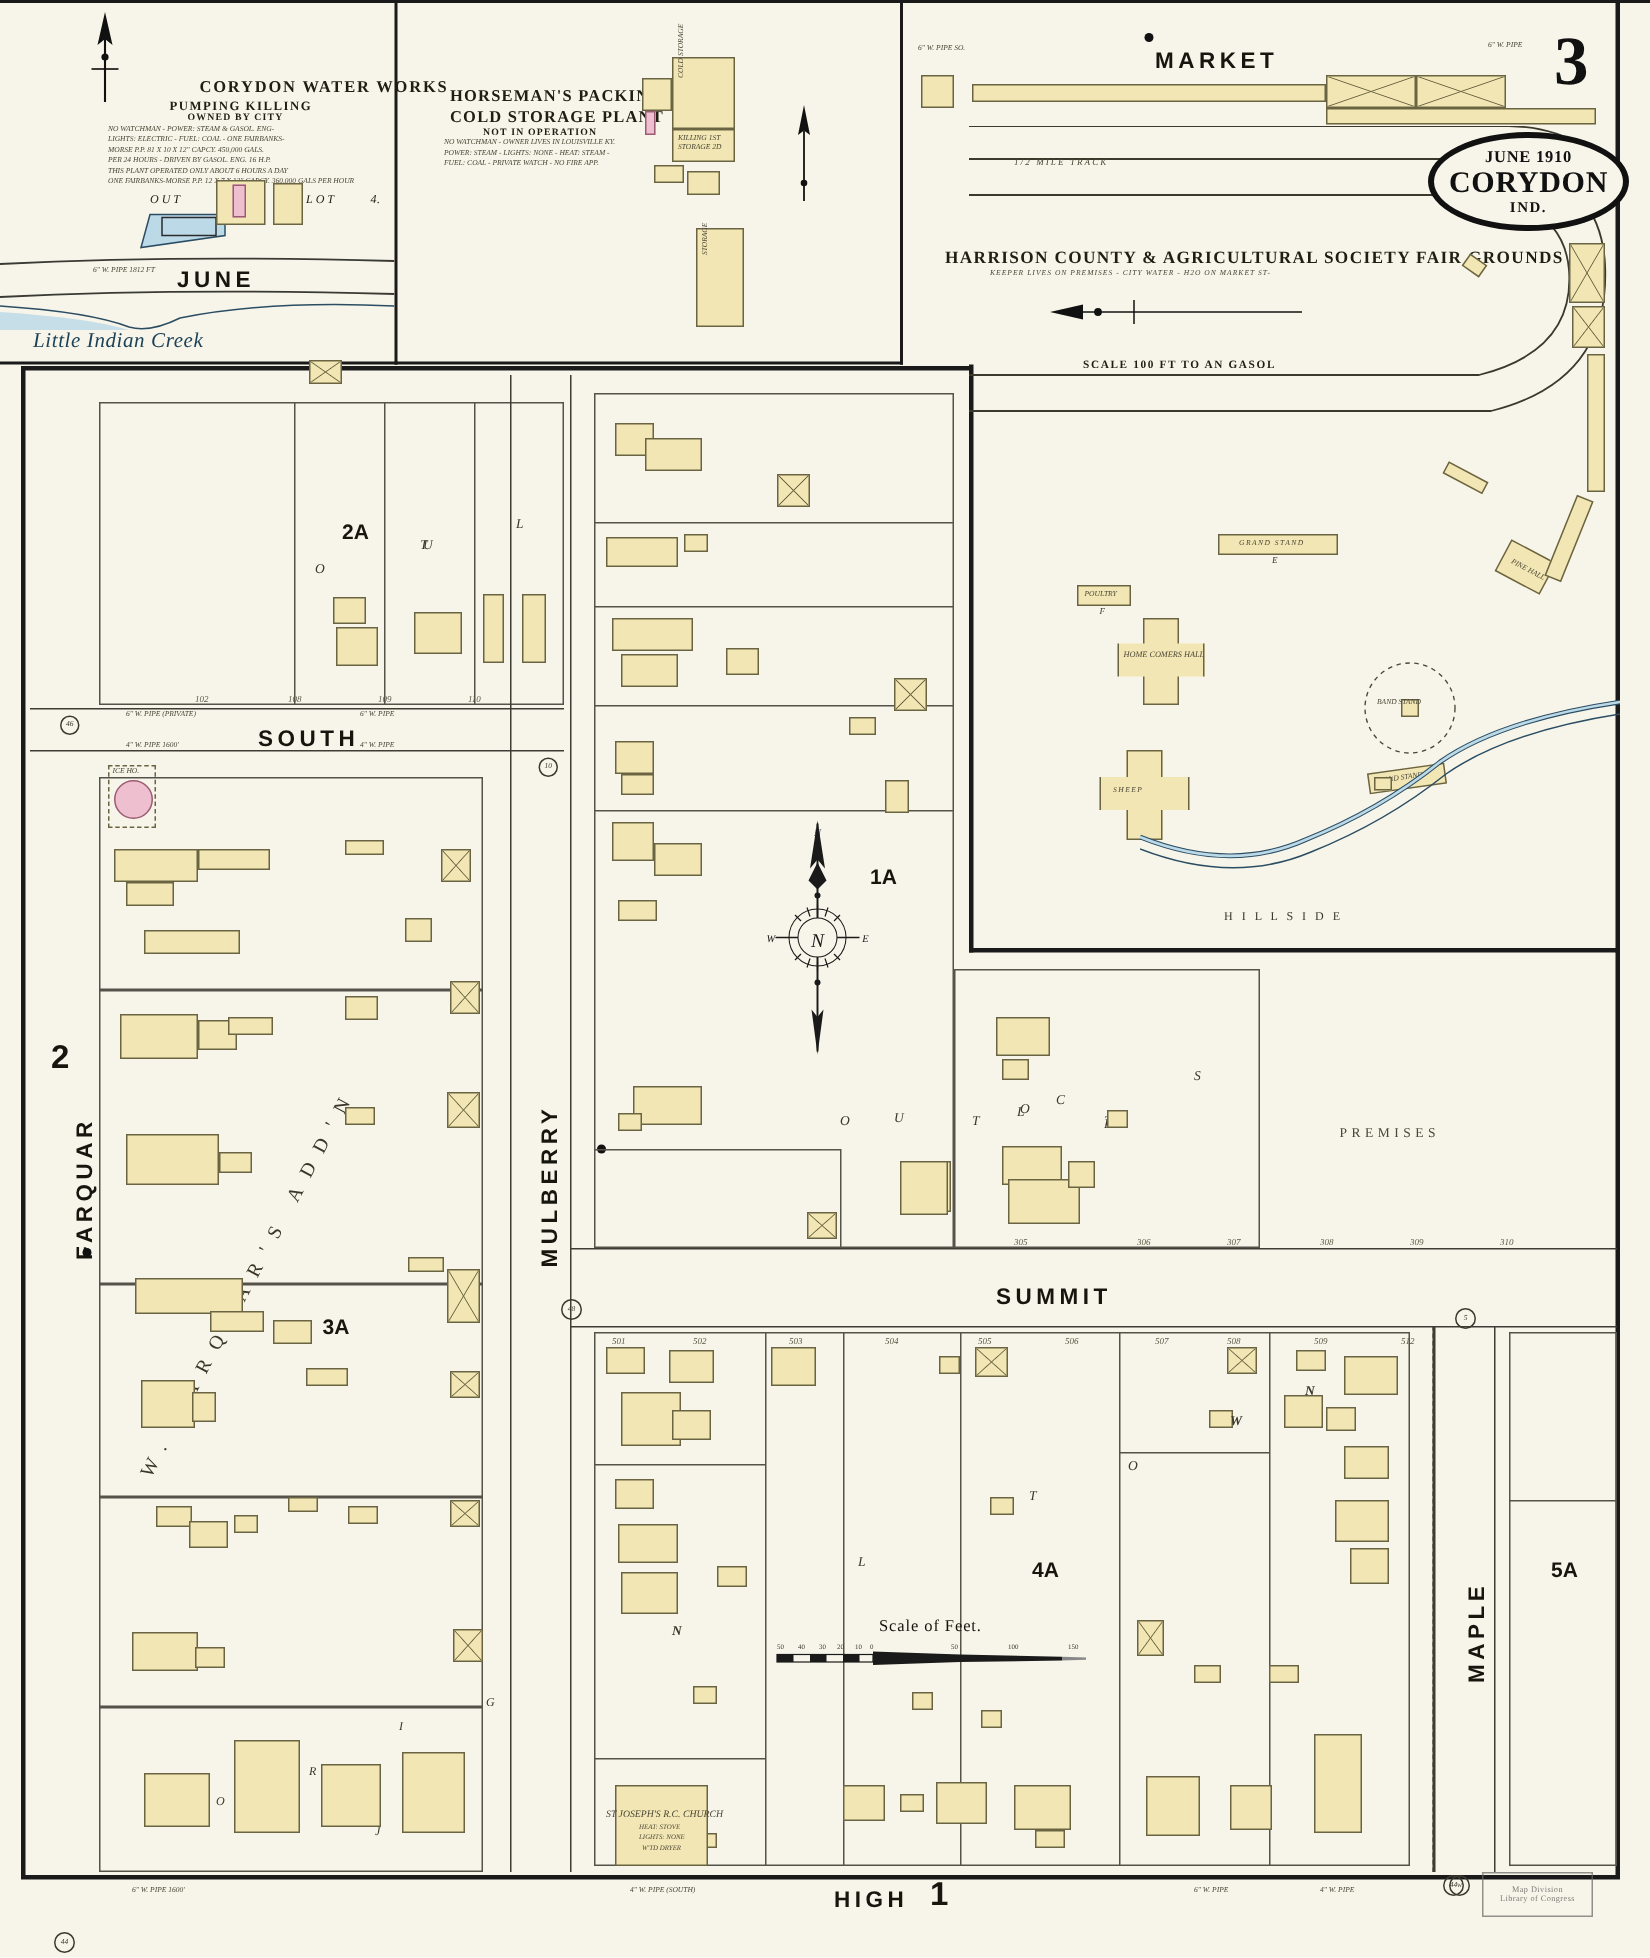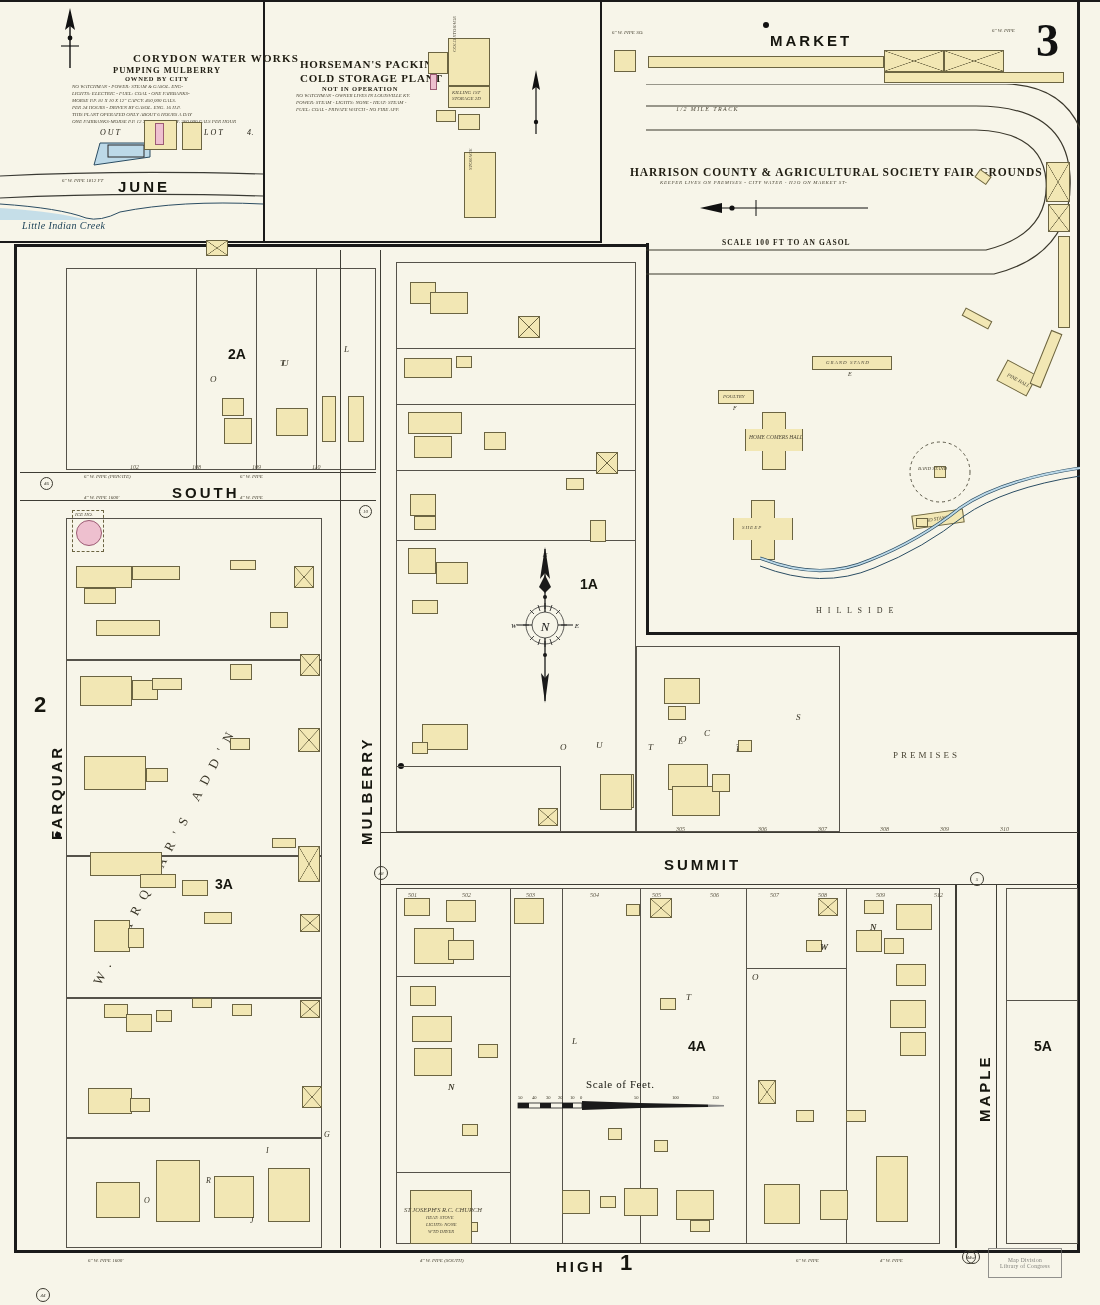--- a/index.html
+++ b/index.html
@@ -68,21 +68,21 @@
 
 <div id="sheet">
 
   <div class="rule" style="left:0;top:0;width:1100px;height:2px;"></div>
   <div class="rule" style="left:263px;top:0;width:2px;height:243px;"></div>
   <div class="rule" style="left:600px;top:0;width:2px;height:243px;"></div>
   <div class="rule" style="left:0;top:241px;width:265px;height:2px;"></div>
   <div class="rule" style="left:263px;top:241px;width:339px;height:2px;"></div>
 
   <div class="hand b" style="left:93px;top:52px;font-size:11px;letter-spacing:1.2px;margin-left:40px;">CORYDON WATER WORKS</div>
-  <div class="hand b" style="left:113px;top:65px;font-size:8.5px;letter-spacing:1px;">PUMPING MULBERRY</div>
+  <div class="hand b" style="left:113px;top:65px;font-size:8.5px;letter-spacing:1px;">PUMPING KILLING</div>
   <div class="hand b" style="left:125px;top:75px;font-size:6.5px;letter-spacing:.8px;">OWNED BY CITY</div>
   <div class="tiny" style="left:72px;top:84px;">NO WATCHMAN - POWER: STEAM &amp; GASOL. ENG-</div>
   <div class="tiny" style="left:72px;top:91px;">LIGHTS: ELECTRIC - FUEL: COAL - ONE FAIRBANKS-</div>
   <div class="tiny" style="left:72px;top:98px;">MORSE P.P. 81 X 10 X 12" CAPCY. 450,000 GALS.</div>
   <div class="tiny" style="left:72px;top:105px;">PER 24 HOURS - DRIVEN BY GASOL. ENG. 16 H.P.</div>
   <div class="tiny" style="left:72px;top:112px;">THIS PLANT OPERATED ONLY ABOUT 6 HOURS A DAY</div>
   <div class="tiny" style="left:72px;top:119px;">ONE FAIRBANKS-MORSE P.P. 12 X 7 X 12" CAPCY. 360,000 GALS PER HOUR</div>
   <div class="hand" style="left:100px;top:128px;font-size:8px;letter-spacing:2px;">OUT</div>
   <div class="hand" style="left:204px;top:128px;font-size:8px;letter-spacing:2px;">LOT</div>
   <div class="hand" style="left:247px;top:128px;font-size:8px;">4.</div>
@@ -102,21 +102,21 @@
   <div class="bldg brick" style="left:155px;top:123px;width:9px;height:22px;"></div>
   <div class="bldg" style="left:182px;top:122px;width:20px;height:28px;"></div>
 
   <svg style="position:absolute;left:0;top:160px;" width="263" height="62" viewBox="0 0 263 62">
     <path d="M0 16 Q120 10 263 14" stroke="#3a3a34" stroke-width="1.2" fill="none"></path>
     <path d="M0 38 Q120 32 263 36" stroke="#3a3a34" stroke-width="1.2" fill="none"></path>
     <path d="M0 44 Q60 48 86 58 Q100 62 120 52 Q180 40 263 44" fill="none" stroke="#2b4d63" stroke-width="1"></path>
     <path d="M0 48 Q60 52 86 60 L0 60 Z" fill="#bcd9e8" opacity=".85"></path>
   </svg>
   <div class="tiny" style="left:62px;top:178px;">6" W. PIPE 1812 FT</div>
-  <div class="hand" style="left:22px;top:220px;font-size:10px;color:#1d4258;">Little Indian Creek</div>
+  <div class="hand" style="left:22px;top:220px;font-size:14px;color:#1d4258;">Little Indian Creek</div>
   <div class="st" style="left:118px;top:178px;font-size:15px;">JUNE</div>
 
   <div class="hand b" style="left:300px;top:58px;font-size:11px;letter-spacing:.8px;">HORSEMAN'S PACKING ICE &amp;</div>
   <div class="hand b" style="left:300px;top:72px;font-size:11px;letter-spacing:.8px;">COLD STORAGE PLANT</div>
   <div class="hand b" style="left:322px;top:85px;font-size:6.5px;letter-spacing:.8px;">NOT IN OPERATION</div>
   <div class="tiny" style="left:296px;top:93px;">NO WATCHMAN - OWNER LIVES IN LOUISVILLE KY.</div>
   <div class="tiny" style="left:296px;top:100px;">POWER: STEAM - LIGHTS: NONE - HEAT: STEAM -</div>
   <div class="tiny" style="left:296px;top:107px;">FUEL: COAL - PRIVATE WATCH - NO FIRE APP.</div>
   <div class="bldg" style="left:448px;top:38px;width:42px;height:48px;"></div>
   <div class="tiny" style="left:452px;top:52px;transform:rotate(-90deg);transform-origin:0 0;">COLD STORAGE</div>
@@ -209,20 +209,25 @@
   <div class="bldg" style="left:962px;top:314px;width:30px;height:9px;transform:rotate(28deg);"></div>
   <div class="bldg" style="left:916px;top:518px;width:12px;height:9px;"></div>
 
   <svg style="position:absolute;left:760px;top:450px;" width="320" height="150" viewBox="0 0 320 150">
     <path d="M0 108 Q60 132 110 110 Q160 90 200 58 Q240 30 320 18" fill="none" stroke="#2b4d63" stroke-width="3.2"></path>
     <path d="M0 108 Q60 132 110 110 Q160 90 200 58 Q240 30 320 18" fill="none" stroke="#bcd9e8" stroke-width="1.8"></path>
     <path d="M0 116 Q62 140 114 118 Q164 98 204 66 Q244 38 320 26" fill="none" stroke="#2b4d63" stroke-width="1"></path>
   </svg>
   <div class="tiny" style="left:816px;top:606px;font-size:8px;letter-spacing:2px;font-style:normal;color:#3a372b;">H I L L S I D E</div>
 
+  <div id="cartouche">
+    <div class="j">JUNE 1910</div>
+    <div class="c">CORYDON</div>
+    <div class="i">IND.</div>
+  </div>
   <div id="sheetno">3</div>
 
   <div class="rule" style="left:14px;top:244px;width:634px;height:3px;"></div>
   <div class="rule" style="left:14px;top:244px;width:3px;height:1008px;"></div>
   <div class="rule" style="left:14px;top:1250px;width:1066px;height:3px;"></div>
   <div class="rule" style="left:1077px;top:632px;width:3px;height:620px;"></div>
 
   <div class="lot" style="left:66px;top:268px;width:310px;height:202px;border-color:#55524a;"></div>
   <div class="rule hair" style="left:196px;top:268px;width:1px;height:202px;background:#55524a;"></div>
   <div class="rule hair" style="left:256px;top:268px;width:1px;height:202px;background:#55524a;"></div>

